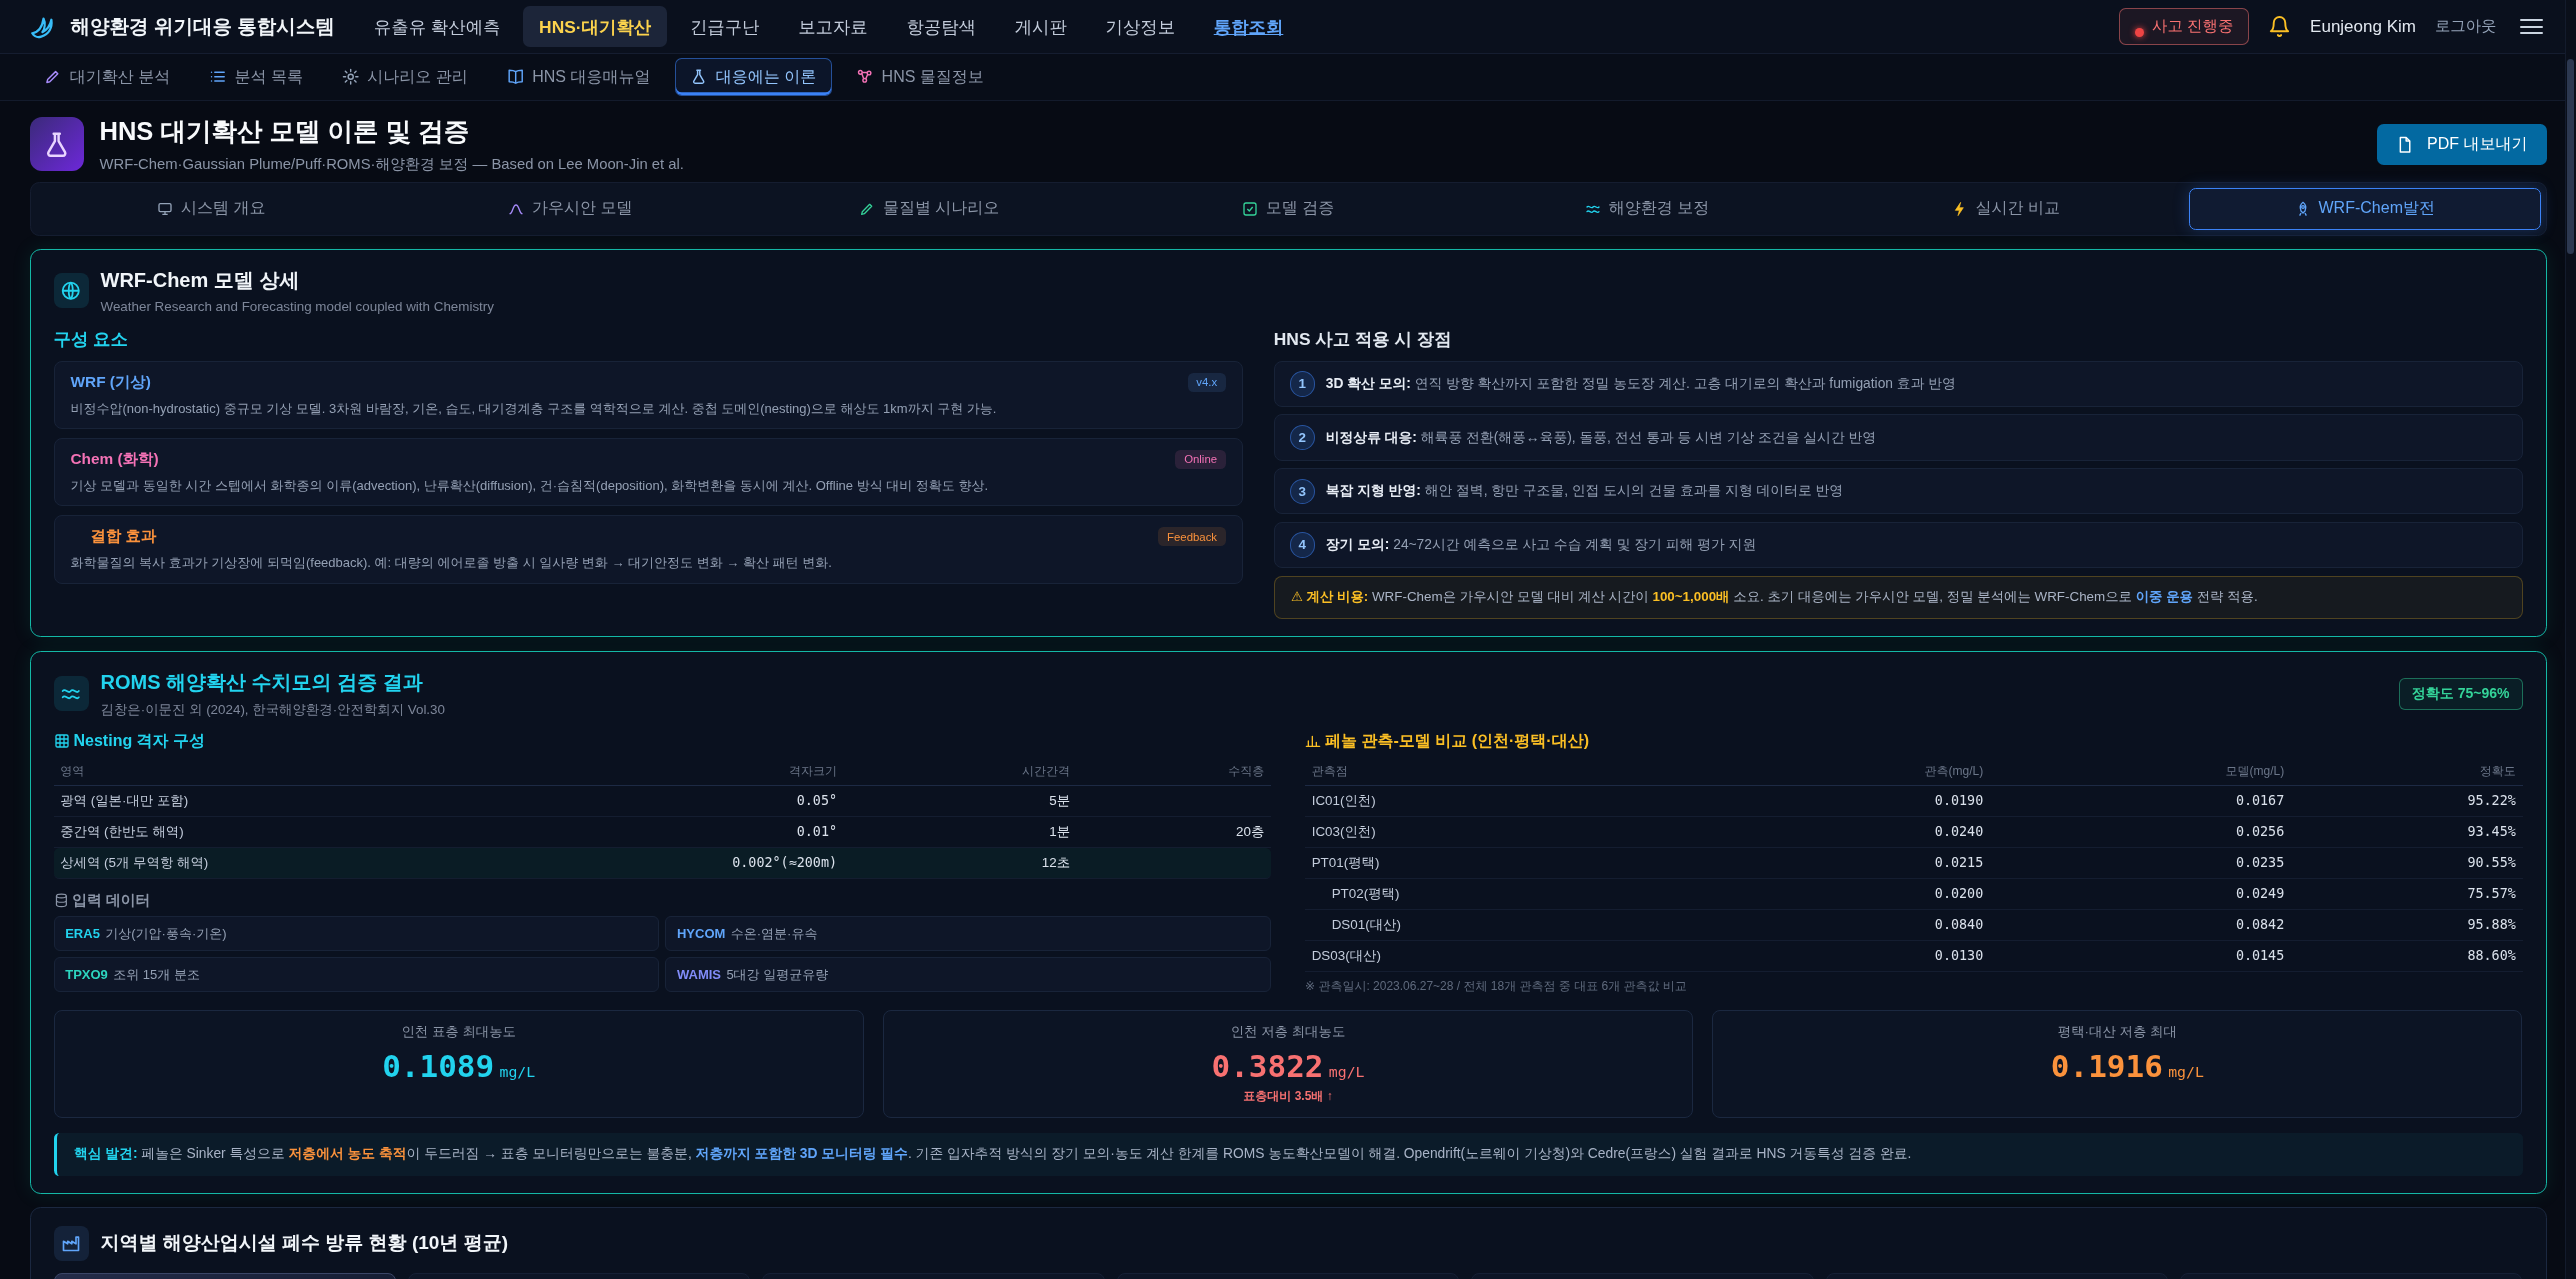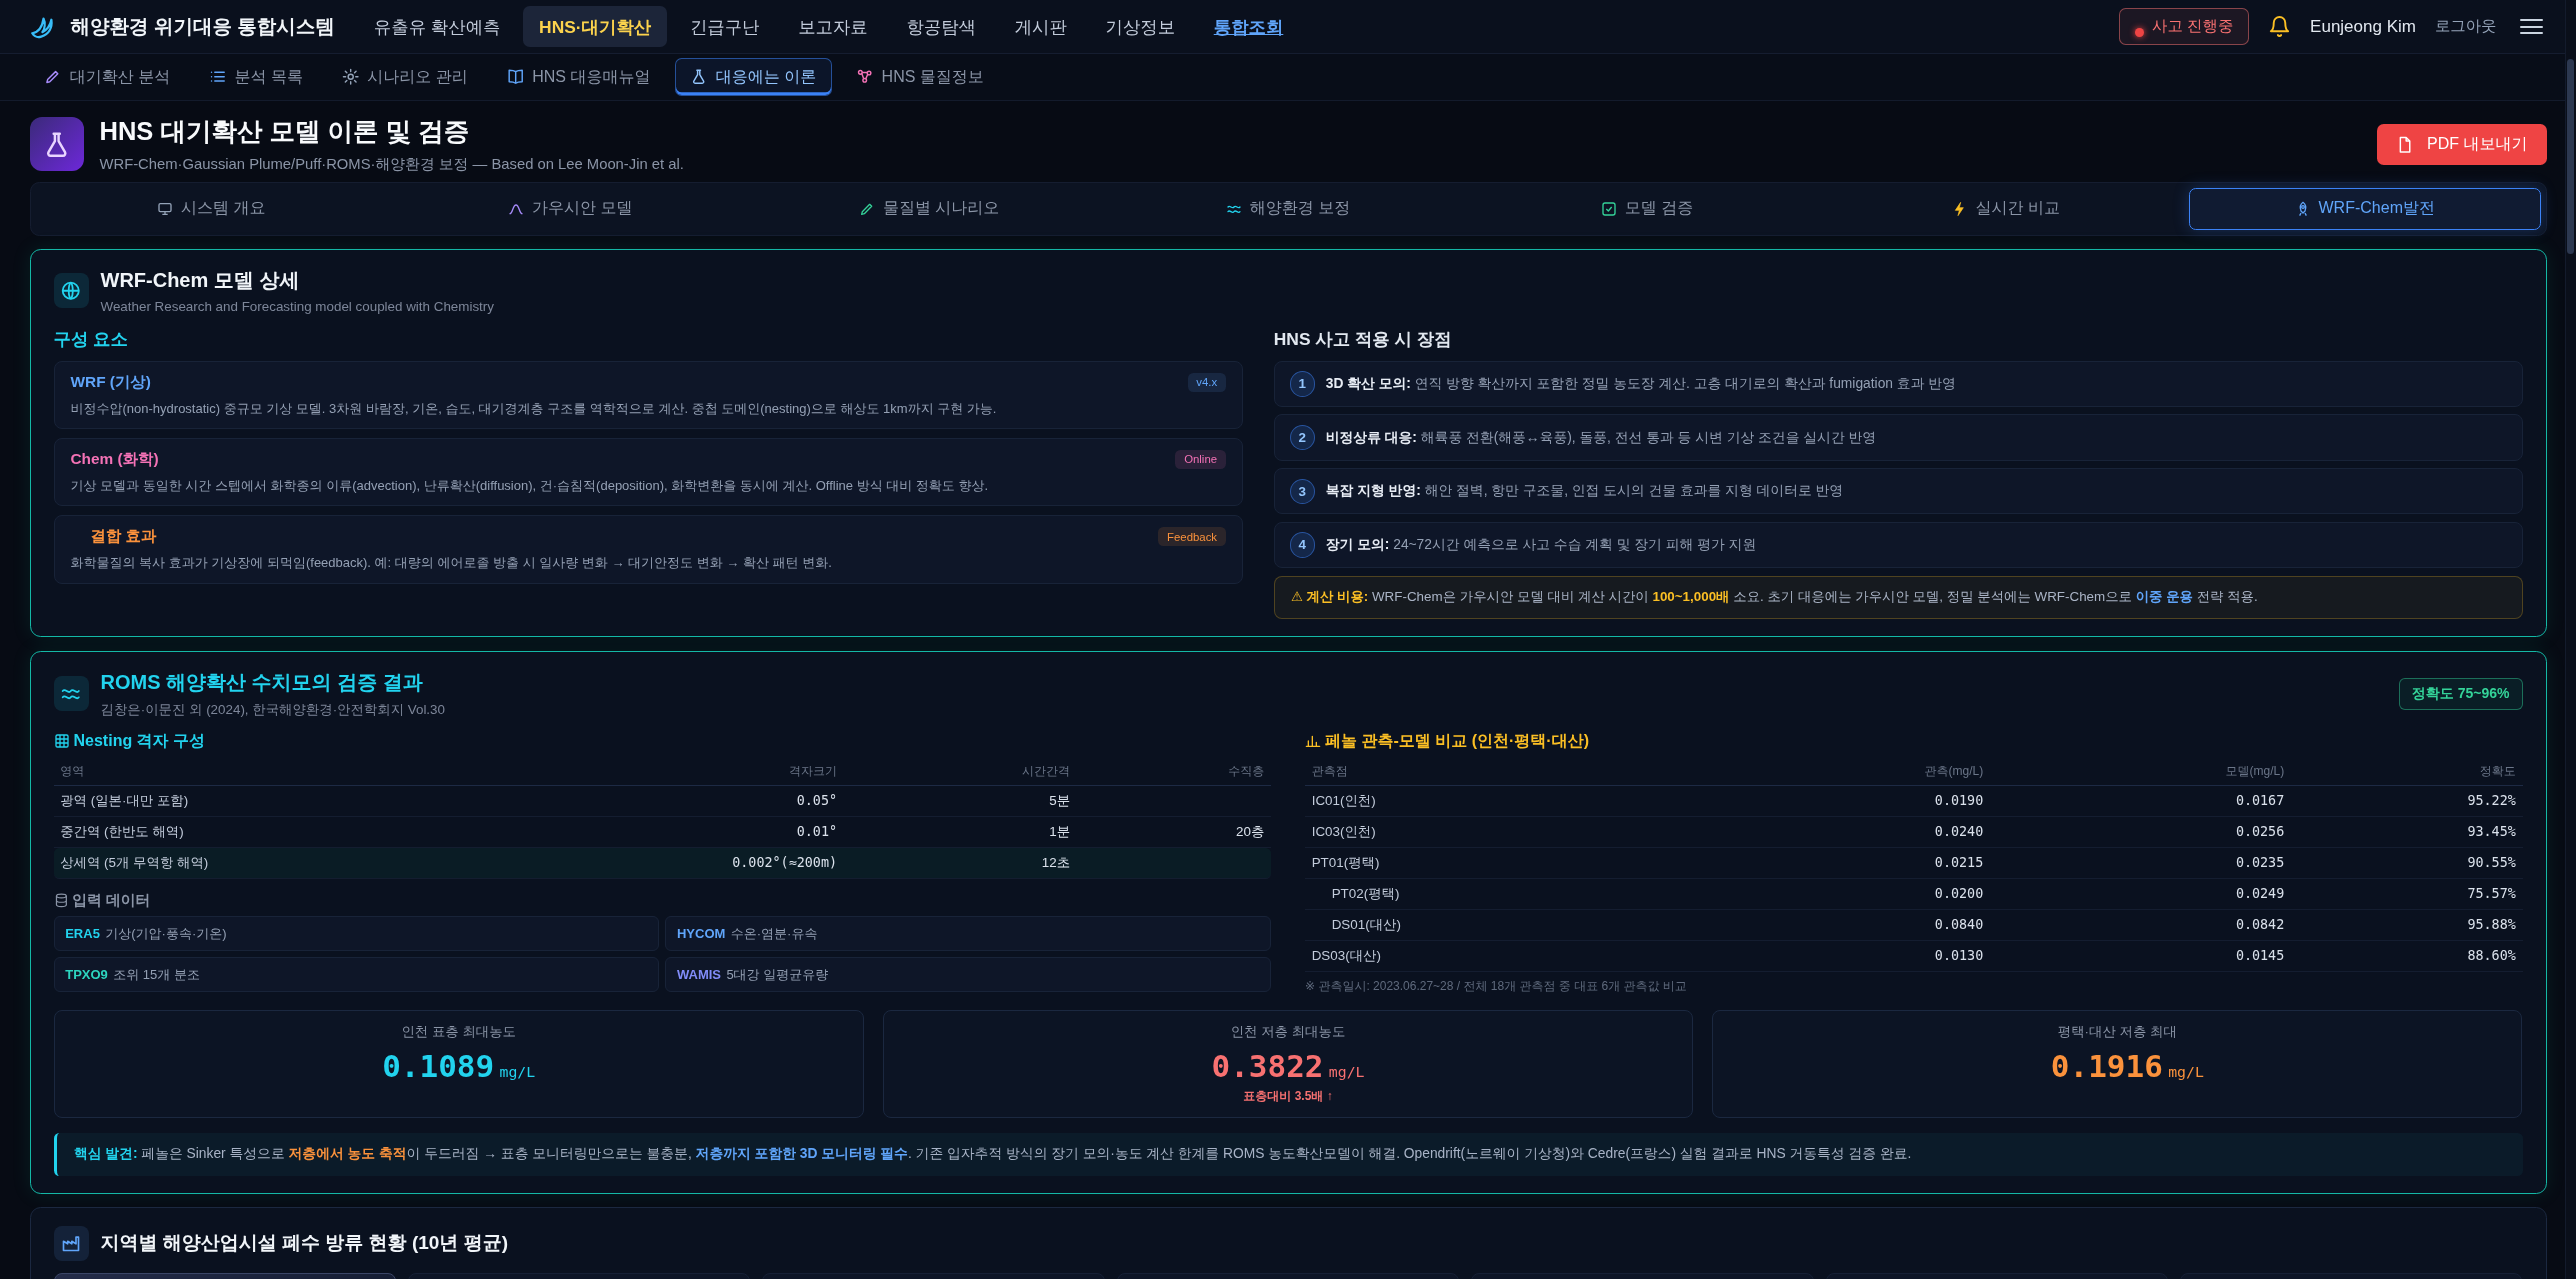--- a/index.html
+++ b/index.html
@@ -27,21 +27,21 @@
 .subnav{height:47px;display:flex;align-items:center;gap:9.4px;padding:0 29.5px;background:#080d18;border-bottom:0.7px solid #131b2c;}
 .subnav-item{display:flex;align-items:center;gap:8px;font-size:16px;color:#8b95a7;padding:7.4px 14.8px;border-radius:6.7px;cursor:pointer;white-space:nowrap;}
 .subnav-item.active{color:#93c5fd;background:rgba(59,130,246,.08);border:0.7px solid rgba(59,130,246,.55);box-shadow:inset 0 -2.7px 0 #3b82f6;}
 
 
 .page-header{display:flex;align-items:center;justify-content:space-between;padding:13.4px 29.5px 8px;}
 .ph-left{display:flex;align-items:center;gap:16px;}
 .ph-icon{width:54px;height:54px;border-radius:12px;background:linear-gradient(135deg,#3b2a7a,#6d28d9);display:flex;align-items:center;justify-content:center;}
 .ph-title{font-size:25.5px;font-weight:bold;color:#f8fafc;}
 .ph-sub{font-size:14.8px;color:#8b95a7;margin-top:6px;}
-.pdf-btn{display:flex;align-items:center;gap:14px;background:#ef4444;color:#fff;font-size:16px;padding:10px 19px;border-radius:6.7px;cursor:pointer;white-space:nowrap;}
+.pdf-btn{display:flex;align-items:center;gap:14px;background:#0369a1;color:#fff;font-size:16px;padding:10px 19px;border-radius:6.7px;cursor:pointer;white-space:nowrap;}
 
 
 .section-tabs{display:flex;gap:6.7px;margin:0 29.5px;background:#0c1322;border:0.7px solid #151d30;border-radius:9.4px;padding:4.7px;}
 .tab{flex:1;display:flex;align-items:center;justify-content:center;gap:8px;font-size:16px;color:#8b95a7;padding:9.4px 0;border-radius:6.7px;border:1.3px solid transparent;white-space:nowrap;cursor:pointer;}
 .tab.active{color:#60a5fa;border-color:#3b82f6;background:rgba(59,130,246,.08);box-shadow:0 0 16px rgba(59,130,246,.25);}
 
 
 .card{margin:13.4px 29.5px;background:#0a111f;border:0.7px solid #1b2840;border-radius:10.7px;padding:17.4px 23px;}
 .card.glow{border:1.3px solid #14b8a6;box-shadow:0 0 19px rgba(16,185,129,.12);}
 .card-head{display:flex;align-items:center;gap:12px;}
@@ -228,31 +228,31 @@
       </svg>
     <span>가우시안 모델</span>
   </div>
   <div class="tab">
     <svg width="16" height="16" viewBox="0 0 24 24" fill="none" stroke="#34d399" stroke-width="2" stroke-linejoin="round">
         <path d="M4 20l4-1 11-11-3-3L5 16l-1 4z"></path>
       </svg>
     <span>물질별 시나리오</span>
   </div>
   <div class="tab">
-    <svg width="16" height="16" viewBox="0 0 24 24" fill="none" stroke="#22d3ee" stroke-width="2" stroke-linecap="round">
-        <path d="M3 9c3-4 6 4 9 0s6 4 9 0M3 16c3-4 6 4 9 0s6 4 9 0"></path>
-      </svg>
-    <span>해양환경 보정</span>
-  </div>
-  <div class="tab">
     <svg width="16" height="16" viewBox="0 0 24 24" fill="none" stroke="#34d399" stroke-width="2" stroke-linejoin="round">
         <rect x="3" y="3" width="18" height="18" rx="3"></rect>
         <path d="M8 12l3 3 5-6"></path>
       </svg>
     <span>모델 검증</span>
+  </div>
+  <div class="tab">
+    <svg width="16" height="16" viewBox="0 0 24 24" fill="none" stroke="#22d3ee" stroke-width="2" stroke-linecap="round">
+        <path d="M3 9c3-4 6 4 9 0s6 4 9 0M3 16c3-4 6 4 9 0s6 4 9 0"></path>
+      </svg>
+    <span>해양환경 보정</span>
   </div>
   <div class="tab">
     <svg width="16" height="16" viewBox="0 0 24 24" fill="#fbbf24" stroke="#fbbf24" stroke-width="1" stroke-linejoin="round">
         <path d="M13 2L5 14h6l-2 8 8-12h-6z"></path>
       </svg>
     <span>실시간 비교</span>
   </div>
   <div class="tab active">
     <svg width="16" height="16" viewBox="0 0 24 24" fill="none" stroke="#60a5fa" stroke-width="2" stroke-linejoin="round">
         <path d="M12 2c4 3 5 8 3 13l-3 3-3-3C7 10 8 5 12 2z"></path>

